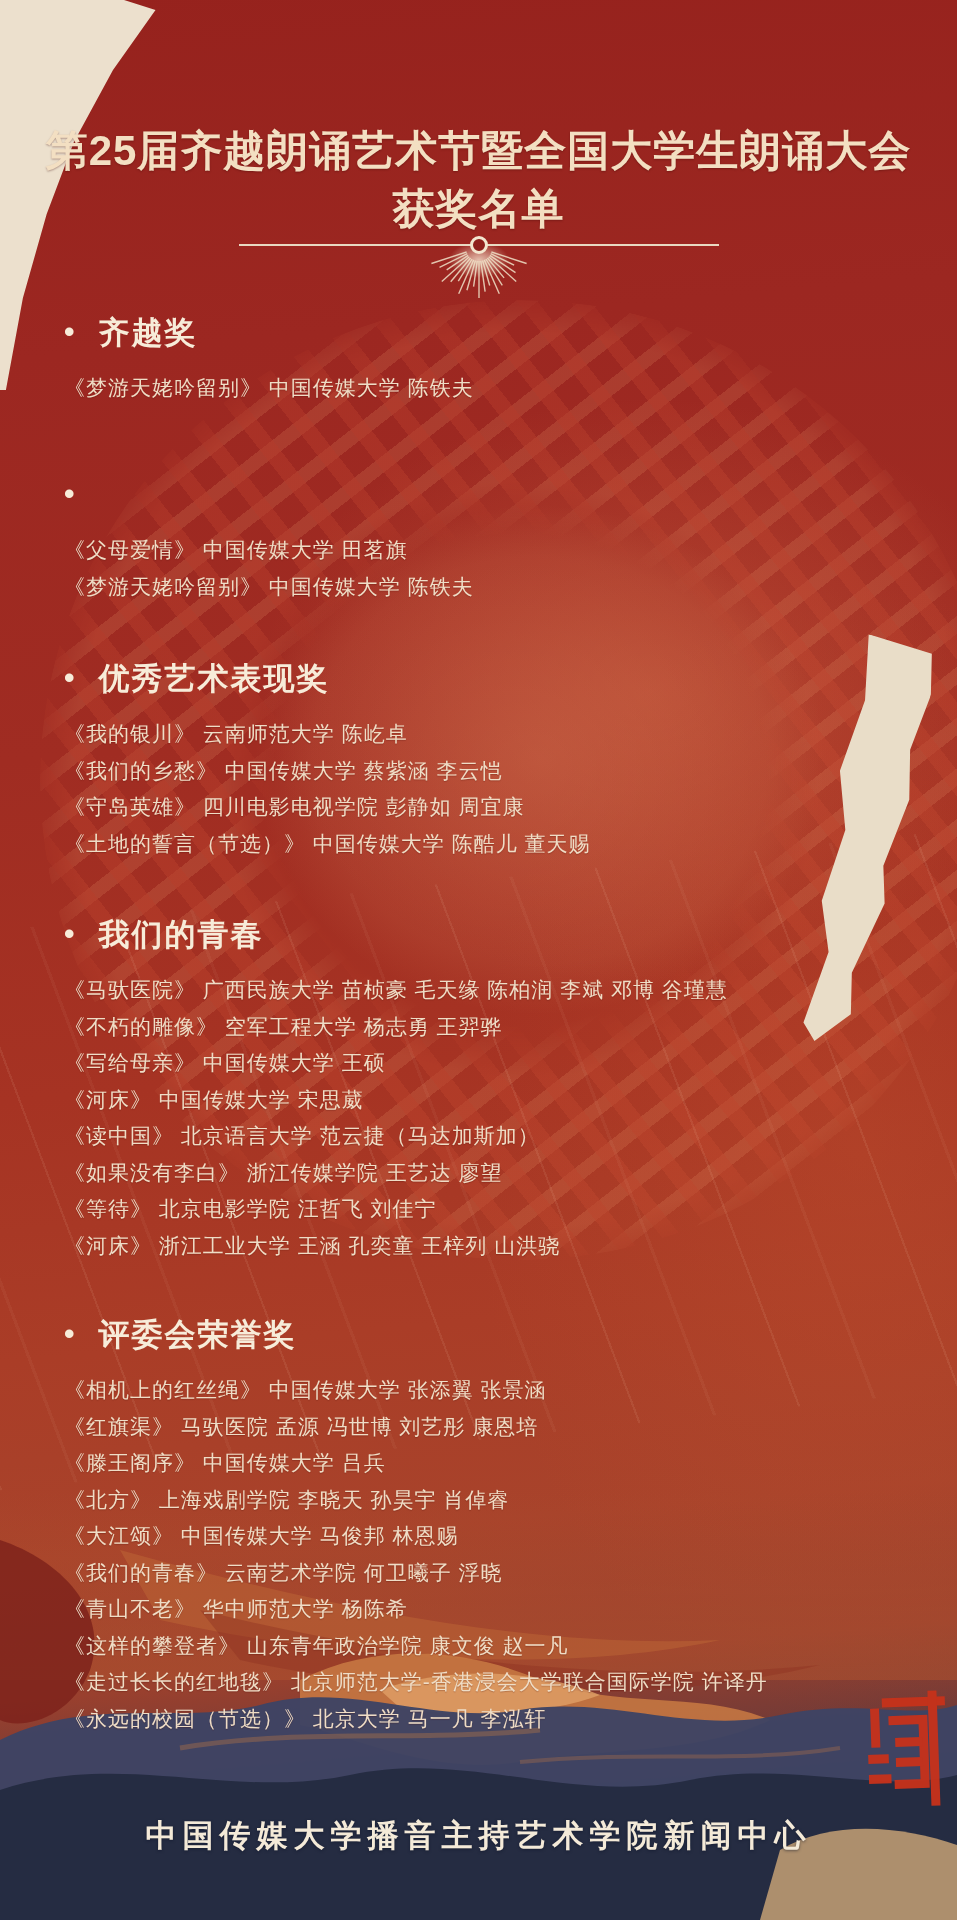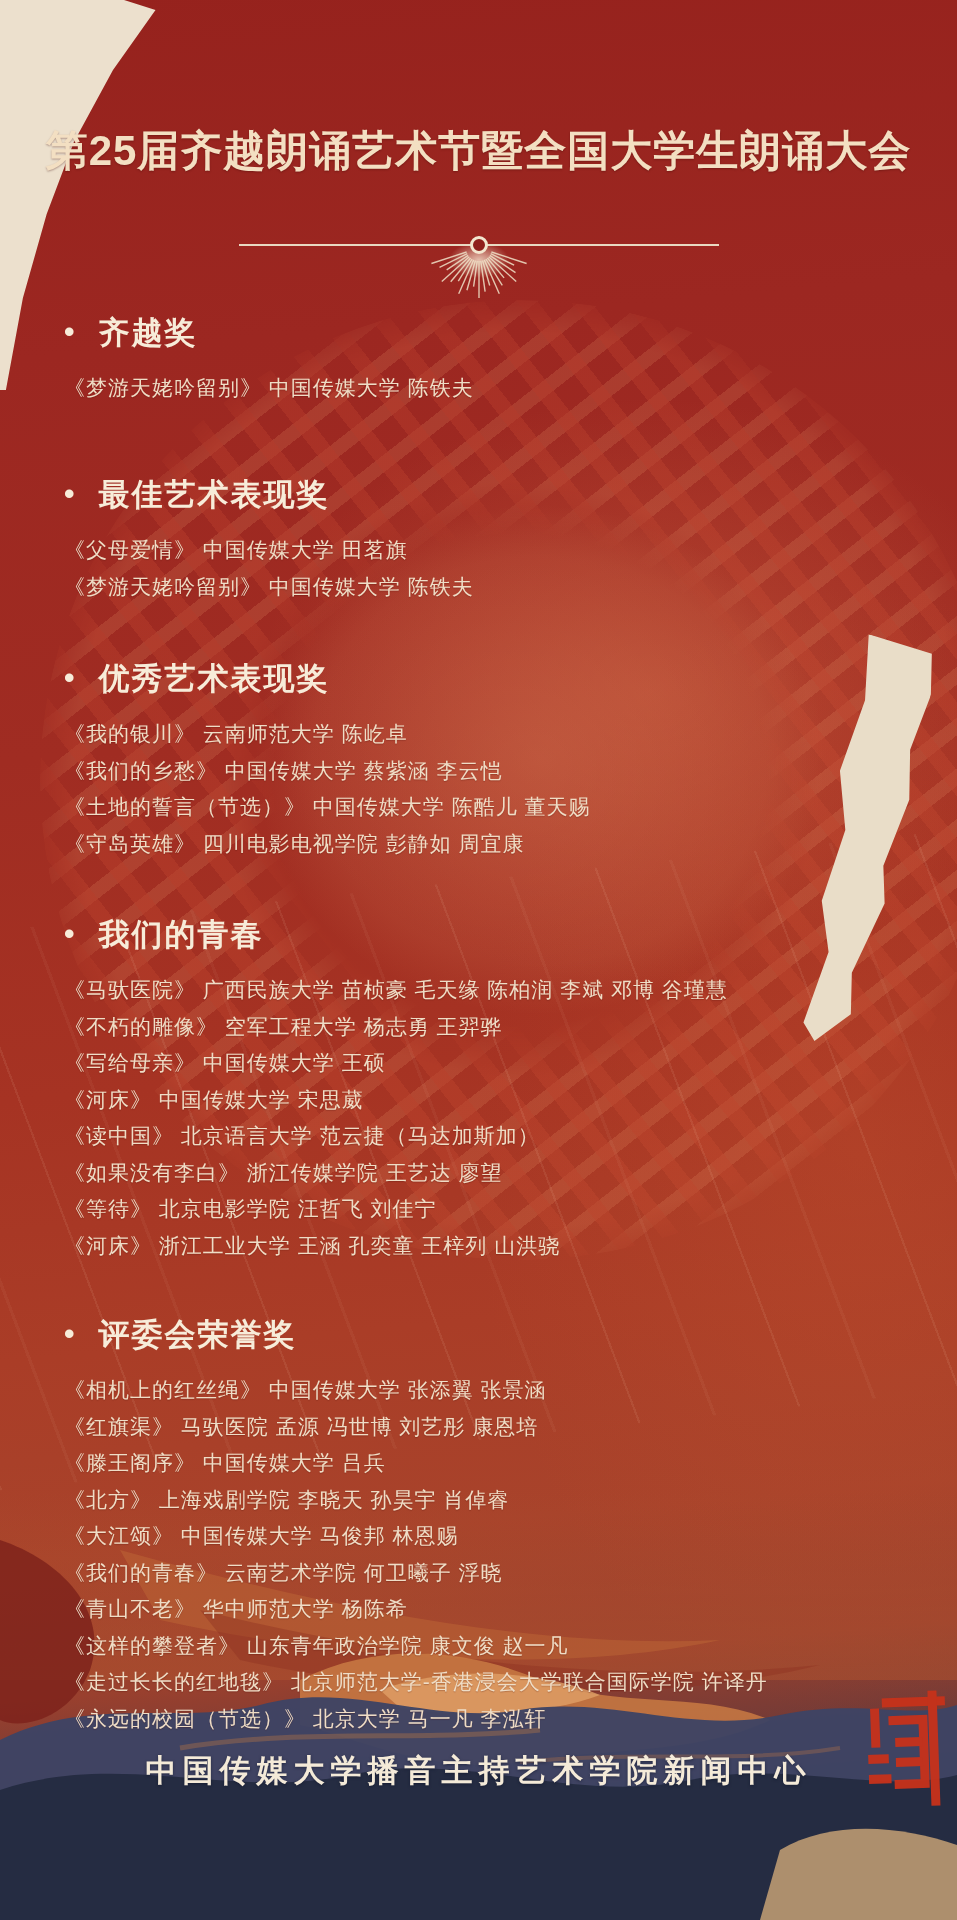--- a/index.html
+++ b/index.html
@@ -39,21 +39,21 @@
   .title{position:absolute;left:0;top:122px;width:957px;text-align:center;
     color:#f3dfc2;font-weight:bold;font-size:42px;line-height:58px;letter-spacing:1px;
     text-shadow:0 1px 2px rgba(60,5,5,.35);}
   .sections-root{position:absolute;inset:0;}
   .award-section{position:absolute;left:64px;width:850px;}
   .sec-heading{display:flex;align-items:center;gap:22px;height:42px;margin-bottom:16px;
     color:#f7ecd9;font-size:31px;font-weight:bold;letter-spacing:2px;}
   .bullet{font-size:30px;line-height:1;transform:translateY(-1px);}
   .entry{color:#efddc6;font-size:21px;line-height:36.5px;letter-spacing:1px;font-weight:500;
     white-space:nowrap;text-shadow:0 1px 1px rgba(70,10,8,.25);}
-  .footer{position:absolute;left:0;top:1750px;width:957px;text-align:center;
+  .footer{position:absolute;left:0;top:1815px;width:957px;text-align:center;
     color:#f4ead8;font-size:31px;font-weight:bold;letter-spacing:6px;z-index:5;
     text-shadow:0 1px 3px rgba(10,15,35,.5);}
   
   .seal{position:absolute;left:868px;top:1688px;width:82px;height:124px;z-index:4;transform:rotate(-2deg);}
 </style>
 </head>
 <body>
 
 <div class="poster">
 
@@ -79,20 +79,21 @@
     <path d="M380,200 C450,175 540,180 600,205 C540,228 450,226 400,218 Z" fill="#e0a066" opacity=".8"></path>
     <path d="M0,250 C90,205 180,235 260,215 C350,190 430,235 520,220 C610,205 690,245 780,225 C860,208 910,230 957,215 L957,430 L0,430 Z" fill="#3d4464" opacity=".96"></path>
     <path d="M0,300 C120,260 230,310 350,285 C470,260 570,315 690,290 C790,270 880,305 957,285 L957,430 L0,430 Z" fill="#252c42"></path>
     <path d="M180,258 C300,238 420,252 540,240" stroke="#c77a43" stroke-width="5" fill="none" opacity=".35"></path>
     <path d="M520,272 C640,260 740,274 840,258" stroke="#c77a43" stroke-width="4" fill="none" opacity=".3"></path>
     <path d="M780,360 C830,330 900,335 957,355 L957,430 L760,430 Z" fill="#cfa978" opacity=".8"></path>
   </svg>
 
   <div class="title">
     <div>第25届齐越朗诵艺术节暨全国大学生朗诵大会</div>
+    <div>获奖名单</div>
   </div>
 
   <div class="divider">
     <svg viewBox="0 0 480 84" width="480" height="84">
       <defs>
         <radialGradient id="glow" cx=".5" cy=".5" r=".5">
           <stop offset="0" stop-color="#fff3dd" stop-opacity=".75"></stop>
           <stop offset="1" stop-color="#fff3dd" stop-opacity="0"></stop>
         </radialGradient>
       </defs>
@@ -127,34 +128,33 @@
       <section class="award-section" style="top: 312px;">
         <div class="sec-heading">
           <span class="bullet">•</span>
           <span>齐越奖</span>
         </div>
         <div class="entry">《梦游天姥吟留别》 中国传媒大学 陈铁夫</div>
       </section>
       <section class="award-section" style="top: 474px;">
         <div class="sec-heading">
           <span class="bullet">•</span>
-          <span>最佳艺术表现奖</span>
         </div>
         <div class="entry">《父母爱情》 中国传媒大学 田茗旗</div>
         <div class="entry">《梦游天姥吟留别》 中国传媒大学 陈铁夫</div>
       </section>
       <section class="award-section" style="top: 658px;">
         <div class="sec-heading">
           <span class="bullet">•</span>
           <span>优秀艺术表现奖</span>
         </div>
         <div class="entry">《我的银川》 云南师范大学 陈屹卓</div>
         <div class="entry">《我们的乡愁》 中国传媒大学 蔡紫涵 李云恺</div>
+        <div class="entry">《守岛英雄》 四川电影电视学院 彭静如 周宜康</div>
         <div class="entry">《土地的誓言（节选）》 中国传媒大学 陈酷儿 董天赐</div>
-        <div class="entry">《守岛英雄》 四川电影电视学院 彭静如 周宜康</div>
       </section>
       <section class="award-section" style="top: 914px;">
         <div class="sec-heading">
           <span class="bullet">•</span>
           <span>我们的青春</span>
         </div>
         <div class="entry">《马驮医院》 广西民族大学 苗桢豪 毛天缘 陈柏润 李斌 邓博 谷瑾慧</div>
         <div class="entry">《不朽的雕像》 空军工程大学 杨志勇 王羿骅</div>
         <div class="entry">《写给母亲》 中国传媒大学 王硕</div>
         <div class="entry">《河床》 中国传媒大学 宋思葳</div>

